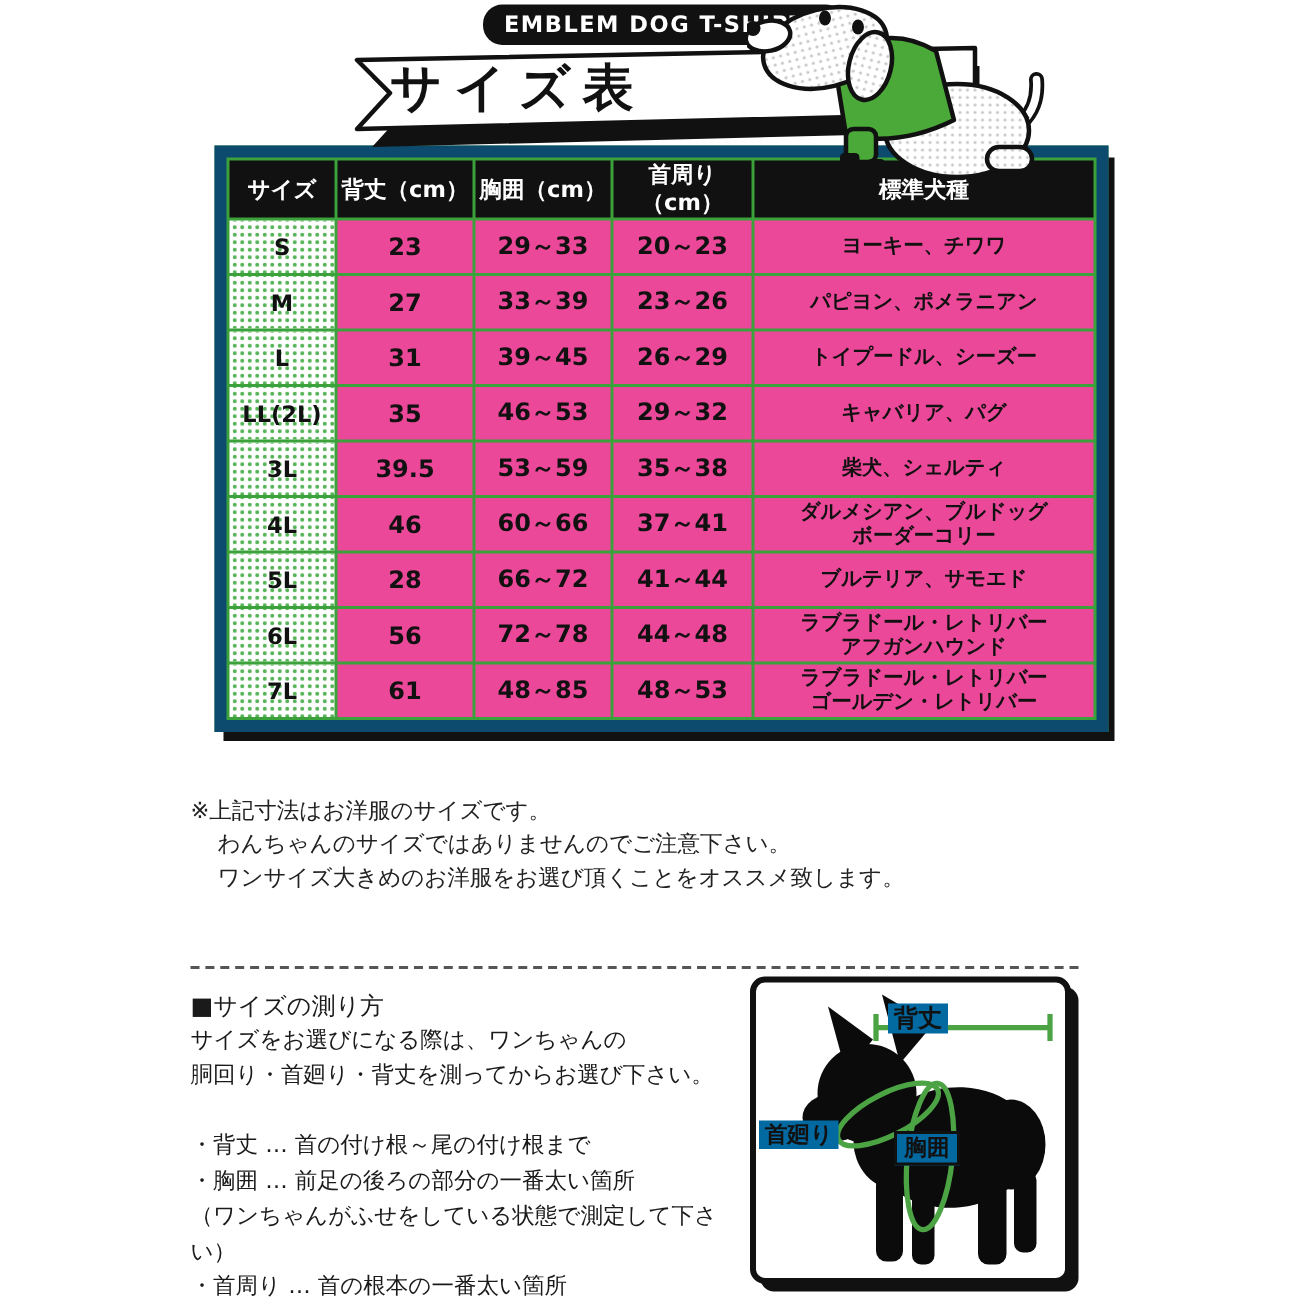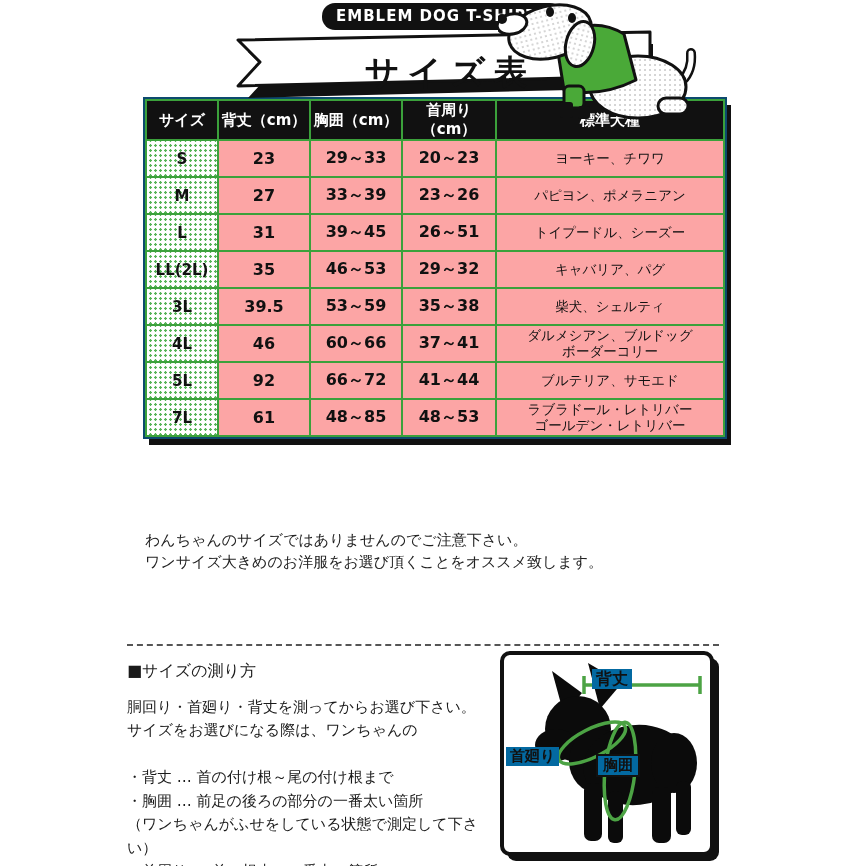--- a/index.html
+++ b/index.html
@@ -16,59 +16,59 @@
     letter-spacing:1px; white-space:nowrap;
   }
   .speech-bubble::after {
     content:""; position:absolute; right:-13px; top:9px;
     border-left:16px solid #111; border-top:4px solid transparent;
     border-bottom:9px solid transparent;
   }
   .banner { position:absolute; left:230px; top:28px; width:425px; height:76px; z-index:2; }
   .banner svg { position:absolute; left:0; top:0; }
   .banner-title {
-    position:absolute; left:30px; top:22px; width:380px; text-align:center;
+    position:absolute; left:30px; top:8px; width:380px; text-align:left;
     font-size:34px; font-weight:bold; letter-spacing:8px; color:#111;
   }
   .dog-illustration { position:absolute; left:498px; top:-2px; width:210px; height:125px; z-index:5; }
   
   .size-table-wrap { position:absolute; left:143px; top:97px; z-index:1; }
   table.size-table {
     border-collapse:separate; border-spacing:2px;
-    background:#3ba13b; border:2px solid #0c4a6e;
+    background:#3ba13b; border:8px solid #0c4a6e;
     box-shadow:5px 7px 0 -1px #111;
     width:580px; table-layout:fixed;
   }
   .size-table th {
     background:#111; color:#fff; font-size:15px; font-weight:bold;
     height:30px; text-align:center; vertical-align:middle; padding:0 2px;
   }
   .size-table td {
-    background:#fca5a5; text-align:center; vertical-align:middle;
+    background:#ec4899; text-align:center; vertical-align:middle;
     font-size:16px; font-weight:bold; height:35px; padding:1px 2px;
   }
   .size-table td.dot-cell {
     background-color:#fff;
     background-image:radial-gradient(circle, #57b357 1.2px, transparent 1.45px);
     background-size:5px 5px; background-position:1px 2px;
     font-size:15px;
   }
   .size-table td.breed-cell {
-    font-size:13.5px; font-weight:normal; line-height:1.18; white-space:pre-line;margin-left:20px;
+    font-size:13.5px; font-weight:bold; line-height:1.18; white-space:pre-line;margin-left:20px;
   }
   col.c-size {width:70px;} col.c-back {width:90px;} col.c-chest {width:90px;}
   col.c-neck {width:92px;} col.c-breed {width:226px;}
   
   .notes { position:absolute; left:127px; top:529px; font-size:15px; line-height:22.3px; color:#222; }
   .notes .indent { padding-left:18px; }
   
   .divider { position:absolute; left:127px; top:644px; width:592px; border-top:2px dashed #555; }
   
   .measuring { position:absolute; left:127px; top:661px; width:370px; font-size:15px; color:#1a1a1a; }
-  .measuring-title { font-size:16px; margin-bottom:14px; }
+  .measuring-title { font-size:16px; margin-bottom:0; }
   .measuring-intro div { line-height:23px; }
   .measuring-bullets { margin-top:24px; }
   .measuring-bullets div { line-height:23.5px; }
   
   .diagram-box {
     position:absolute; left:500px; top:651px; width:214px; height:205px;
     background:#fff; border:4px solid #111; border-radius:10px;
     box-shadow:6px 6px 0 -1px #111; z-index:2;
   }
   .diagram-box svg { position:absolute; left:0; top:0; }
@@ -161,21 +161,21 @@
             <td class="dot-cell">M</td>
             <td>27</td>
             <td>33～39</td>
             <td>23～26</td>
             <td class="breed-cell">パピヨン、ポメラニアン</td>
           </tr>
           <tr>
             <td class="dot-cell">L</td>
             <td>31</td>
             <td>39～45</td>
-            <td>26～51</td>
+            <td>26～29</td>
             <td class="breed-cell">トイプードル、シーズー</td>
           </tr>
           <tr>
             <td class="dot-cell">LL(2L)</td>
             <td>35</td>
             <td>46～53</td>
             <td>29～32</td>
             <td class="breed-cell">キャバリア、パグ</td>
           </tr>
           <tr>
@@ -188,49 +188,58 @@
           <tr>
             <td class="dot-cell">4L</td>
             <td>46</td>
             <td>60～66</td>
             <td>37～41</td>
             <td class="breed-cell">ダルメシアン、ブルドッグ
 ボーダーコリー</td>
           </tr>
           <tr>
             <td class="dot-cell">5L</td>
-            <td>92</td>
+            <td>28</td>
             <td>66～72</td>
             <td>41～44</td>
             <td class="breed-cell">ブルテリア、サモエド</td>
+          </tr>
+          <tr>
+            <td class="dot-cell">6L</td>
+            <td>56</td>
+            <td>72～78</td>
+            <td>44～48</td>
+            <td class="breed-cell">ラブラドール・レトリバー
+アフガンハウンド</td>
           </tr>
           <tr>
             <td class="dot-cell">7L</td>
             <td>61</td>
             <td>48～85</td>
             <td>48～53</td>
             <td class="breed-cell">ラブラドール・レトリバー
 ゴールデン・レトリバー</td>
           </tr>
         </tbody>
     </table>
   </div>
 
   <div class="notes">
+      <div>※上記寸法はお洋服のサイズです。</div>
       <div class="indent">わんちゃんのサイズではありませんのでご注意下さい。</div>
       <div class="indent">ワンサイズ大きめのお洋服をお選び頂くことをオススメ致します。</div>
     </div>
 
   <div class="divider"></div>
 
   <div class="measuring">
     <div class="measuring-title">■サイズの測り方</div>
     <div class="measuring-intro">
+      <div>サイズをお選びになる際は、ワンちゃんの</div>
       <div>胴回り・首廻り・背丈を測ってからお選び下さい。</div>
-      <div>サイズをお選びになる際は、ワンちゃんの</div>
     </div>
     <div class="measuring-bullets">
         <div>・背丈 … 首の付け根～尾の付け根まで</div>
         <div>・胸囲 … 前足の後ろの部分の一番太い箇所</div>
         <div>（ワンちゃんがふせをしている状態で測定して下さい）</div>
         <div>・首周り … 首の根本の一番太い箇所</div>
       </div>
   </div>
 
   <div class="diagram-box">

